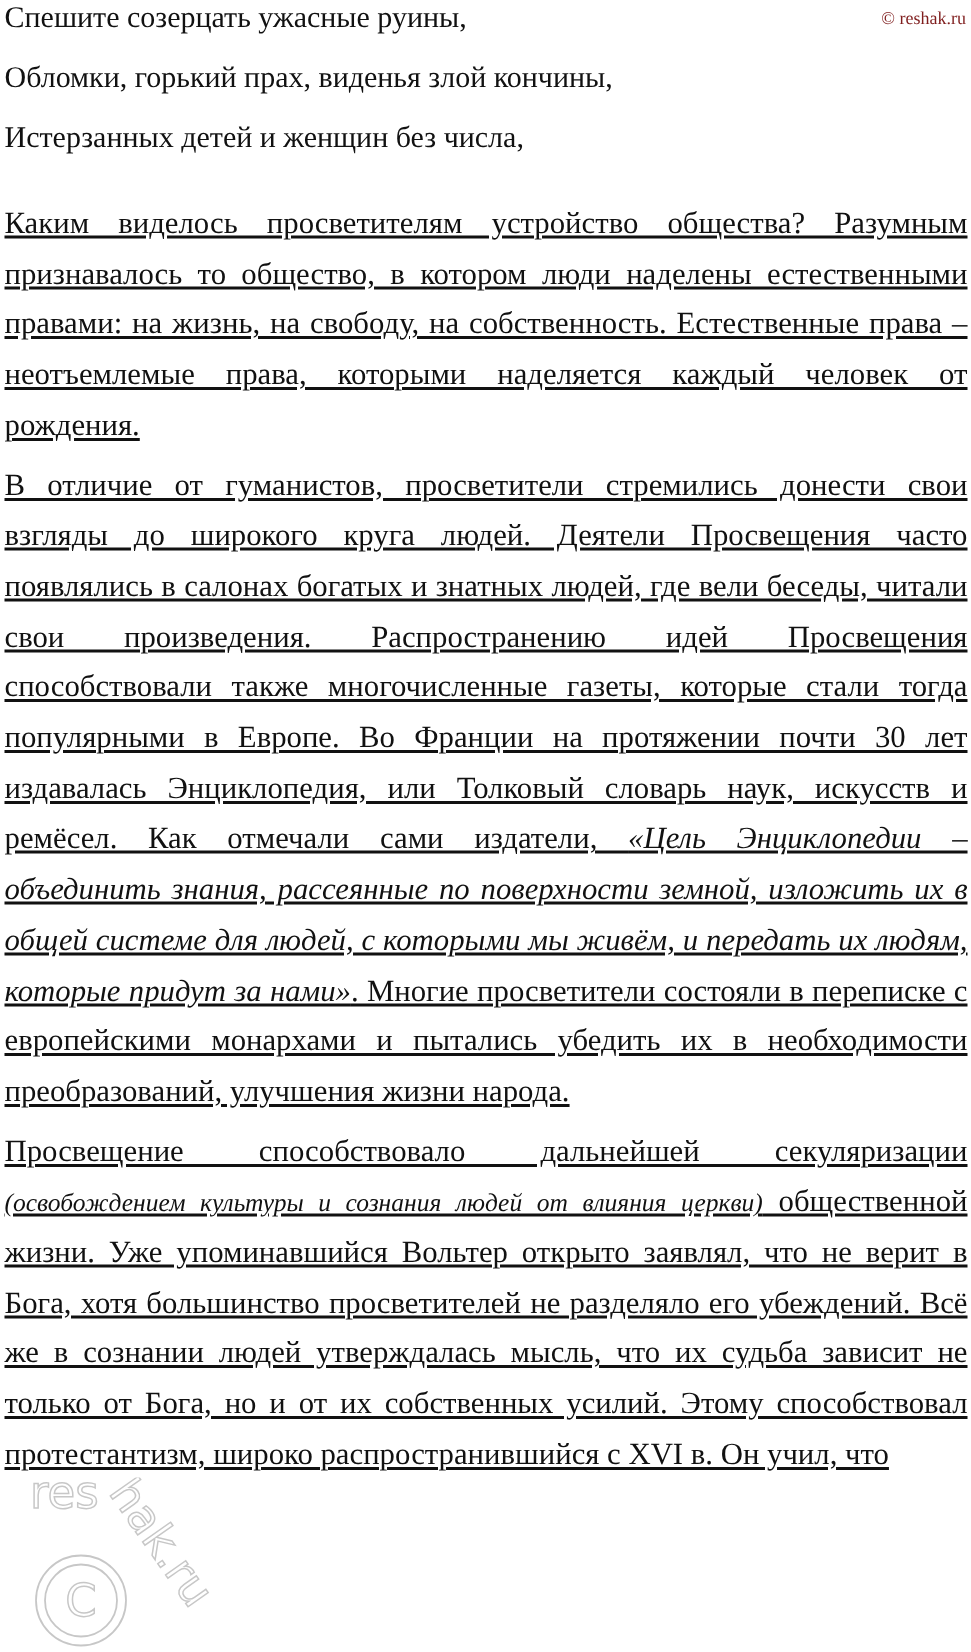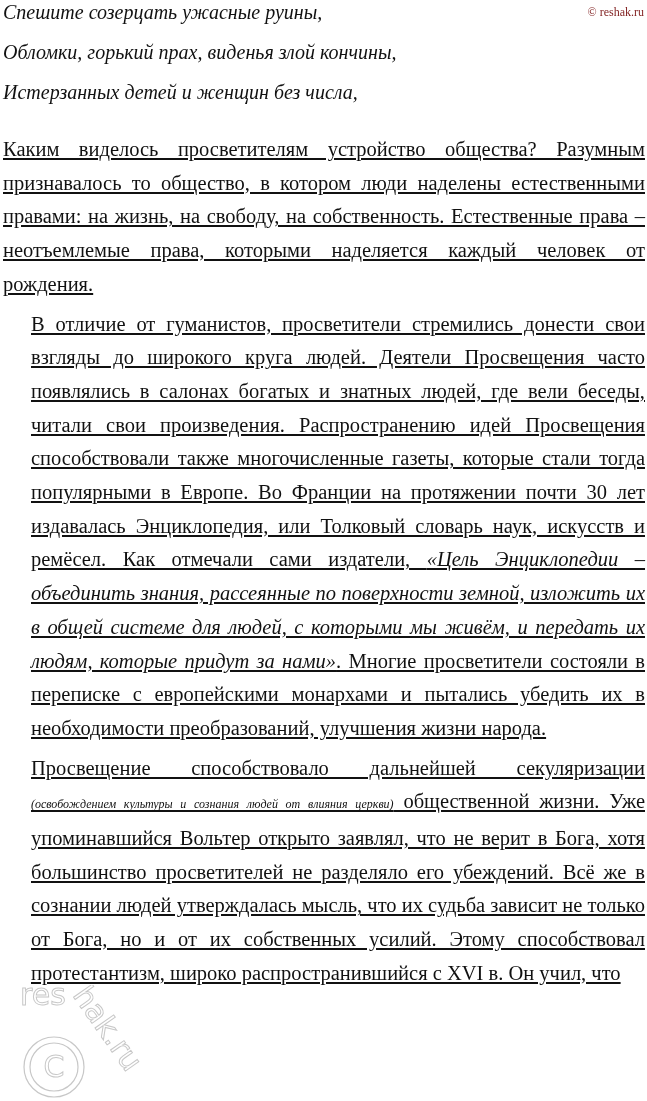--- a/index.html
+++ b/index.html
@@ -23,40 +23,39 @@
     }
     .copyright {
       position: absolute;
       right: 3px;
       top: 0px;
       font-size: 12px;
       line-height: 24px;
       color: #7f1d1d;
     }
     .verse-line {
-      font-style: italic;
       font-size: 20px;
       line-height: 24px;
       margin: 0;
       height: 40px;
       white-space: nowrap;
     }
     .verse { margin-top: 0px; }
     p.para {
       margin: 0;
       font-size: 20.5px;
       line-height: 33.7px;
       text-align: justify;
       text-align-last: left;
       text-decoration: underline;
     }
-    .para + .para { margin-top: 6px; margin-left: 28px; }
+    .para + .para { margin-top: 6px; }
     .p1 { margin-top: 13px !important; }
     .it { font-style: italic; }
-    .small-it { font-style: italic; font-size: 12px; }
+    .small-it { font-style: italic; font-size: 17px; }
     .justify-line {
       display: block;
       text-align: justify;
       text-align-last: justify;
     }
     .watermark {
       position: absolute;
       left: 2px;
       top: 985px;
       width: 150px;

